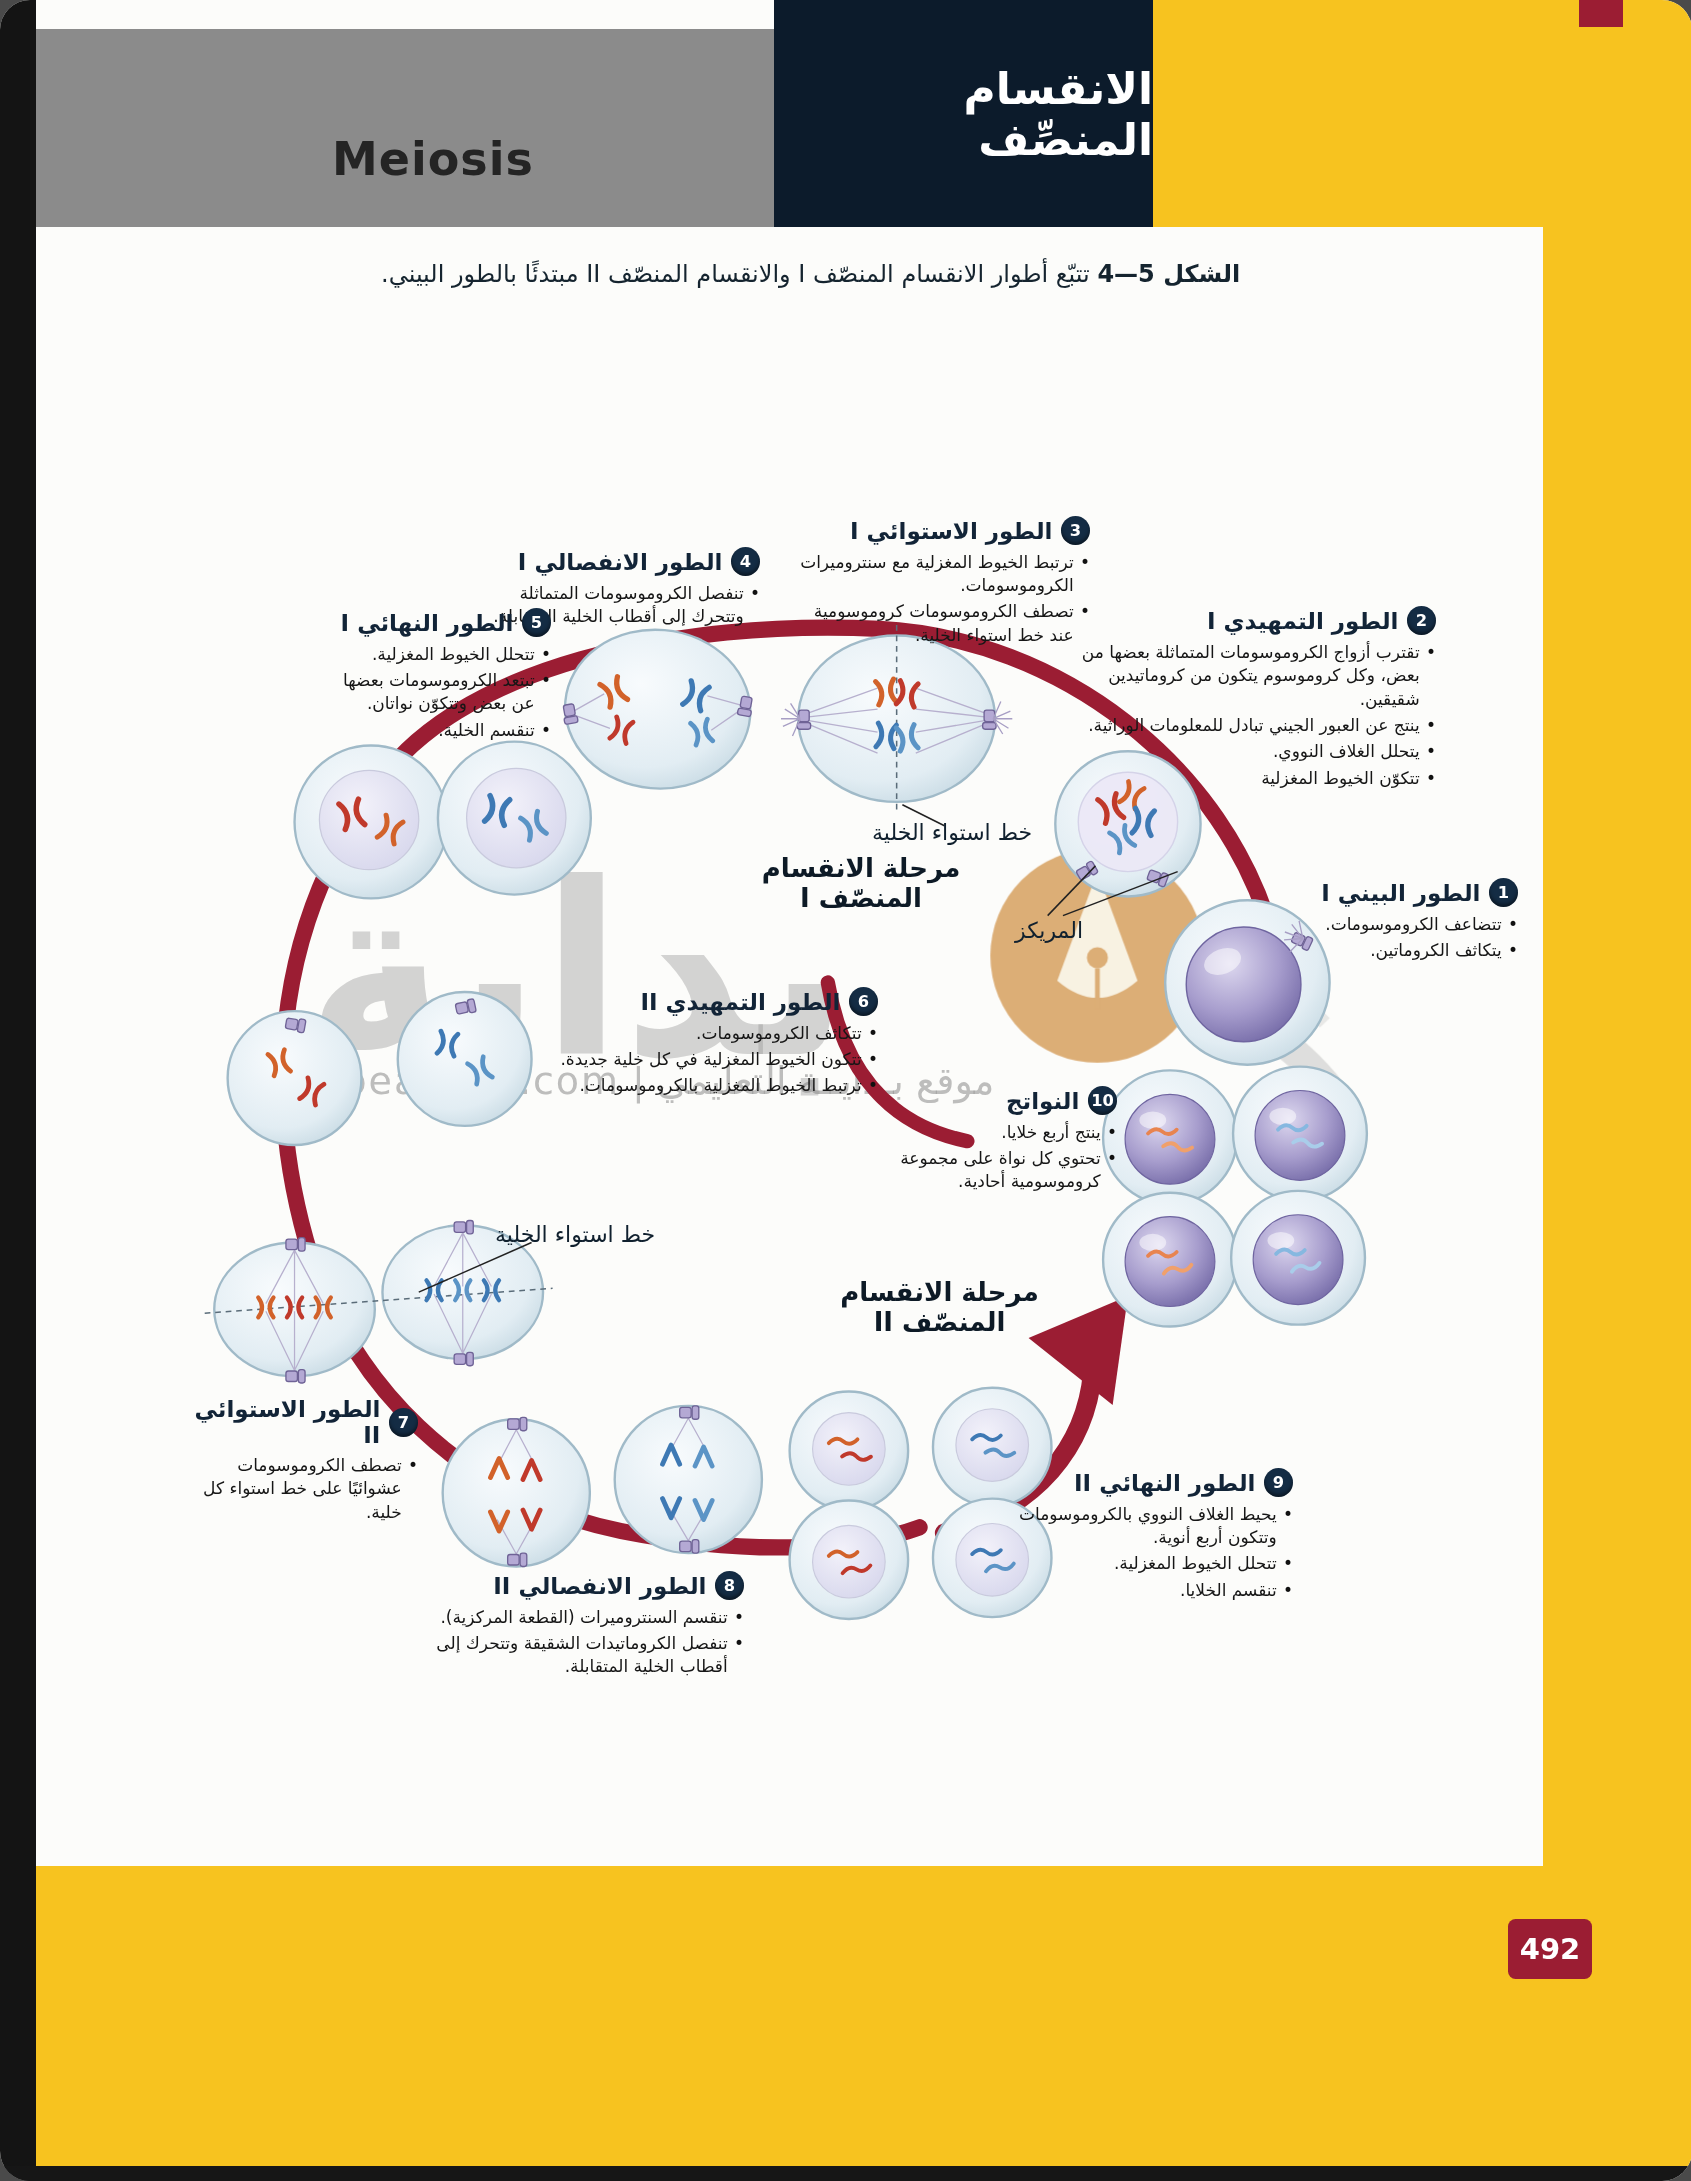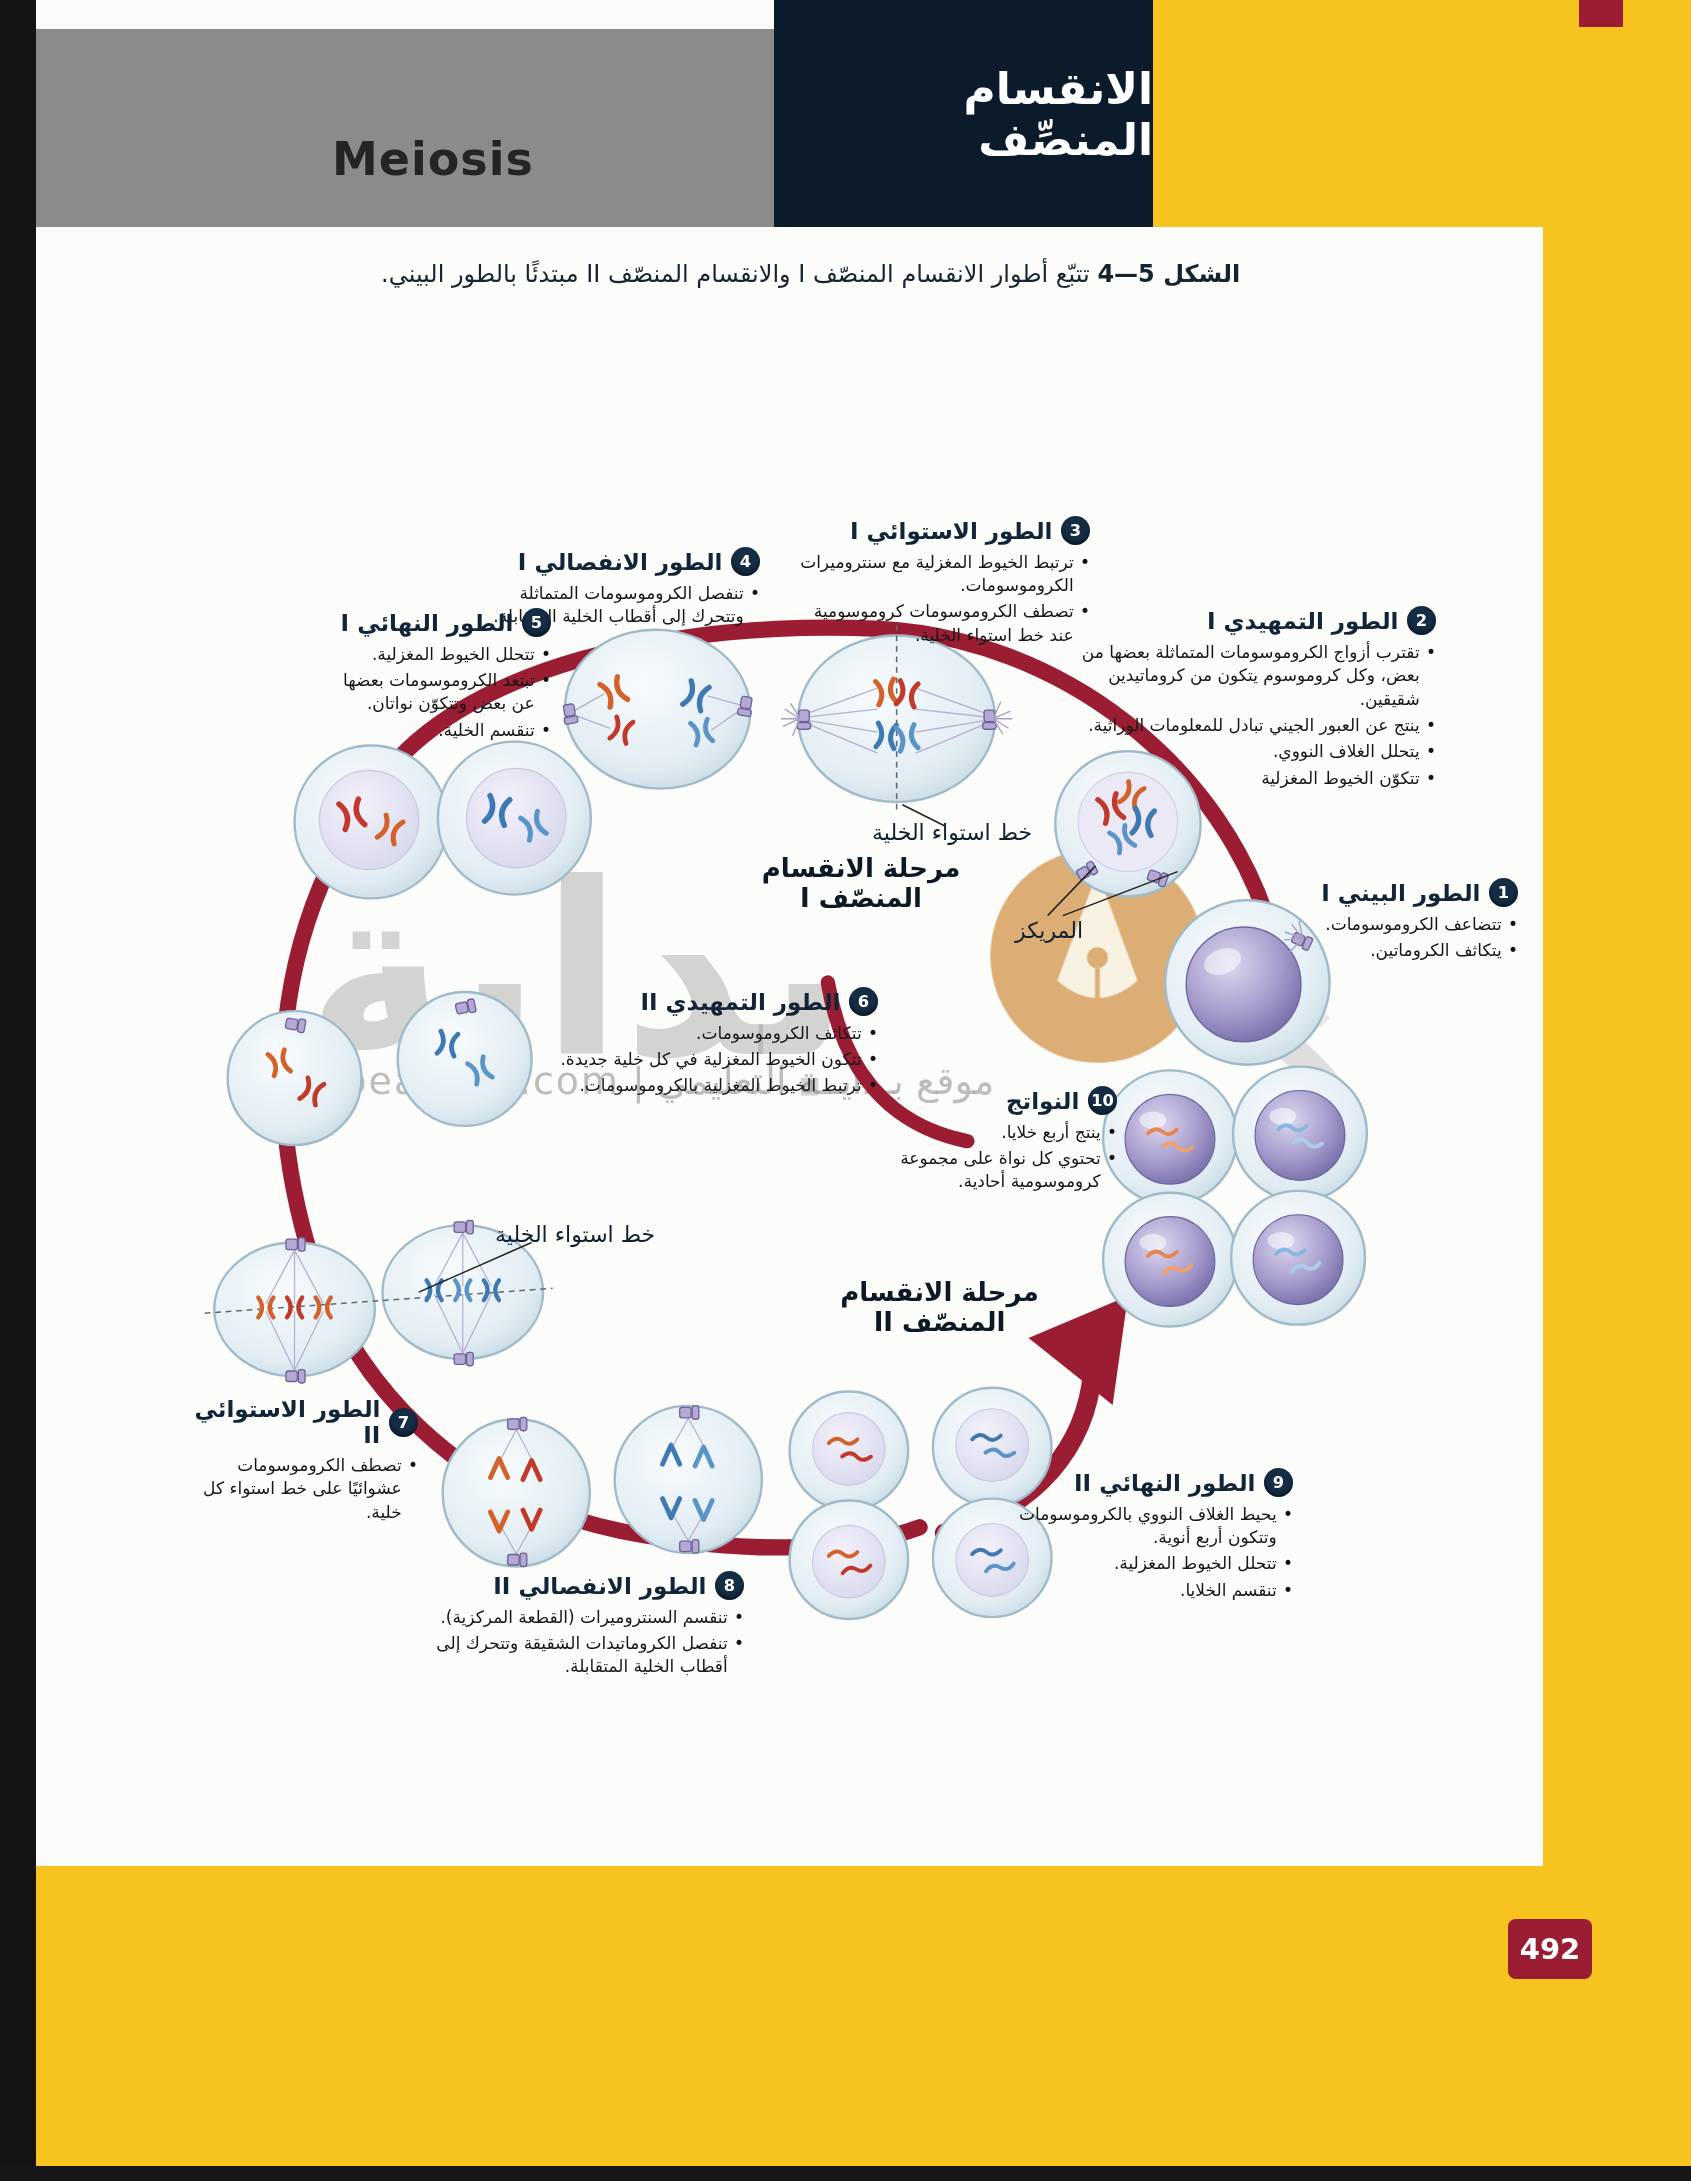--- a/index.html
+++ b/index.html
@@ -1,17 +1,17 @@
 <!DOCTYPE html>
 <html lang="ar"><head>
 <meta charset="utf-8">
 <style>
   html,body{margin:0;padding:0;background:#4a4a4a;}
   .page{position:relative;width:1692px;height:2181px;margin:0 auto;background:#fcfcfa;
-        overflow:hidden;font-family:"DejaVu Sans",sans-serif;}
+        overflow:hidden;font-family:"DejaVu Sans",sans-serif;border-radius:30px;}
   .abs{position:absolute;}
 
   
   .bar-left{left:0;top:0;width:36px;height:2181px;background:#141414;}
   .head-gray{left:36px;top:29px;width:738px;height:198px;background:#8b8b8b;}
   .head-navy{left:774px;top:0;width:379px;height:227px;background:#0c1b2b;}
   .yellow-top{left:1153px;top:0;width:539px;height:227px;background:#f7c31f;}
   .yellow-right{left:1543px;top:227px;width:149px;height:1639px;background:#f7c31f;}
   .yellow-bottom{left:36px;top:1866px;width:1656px;height:300px;background:#f7c31f;}
   .bar-bottom{left:0;top:2166px;width:1692px;height:15.3px;background:#161616;}

